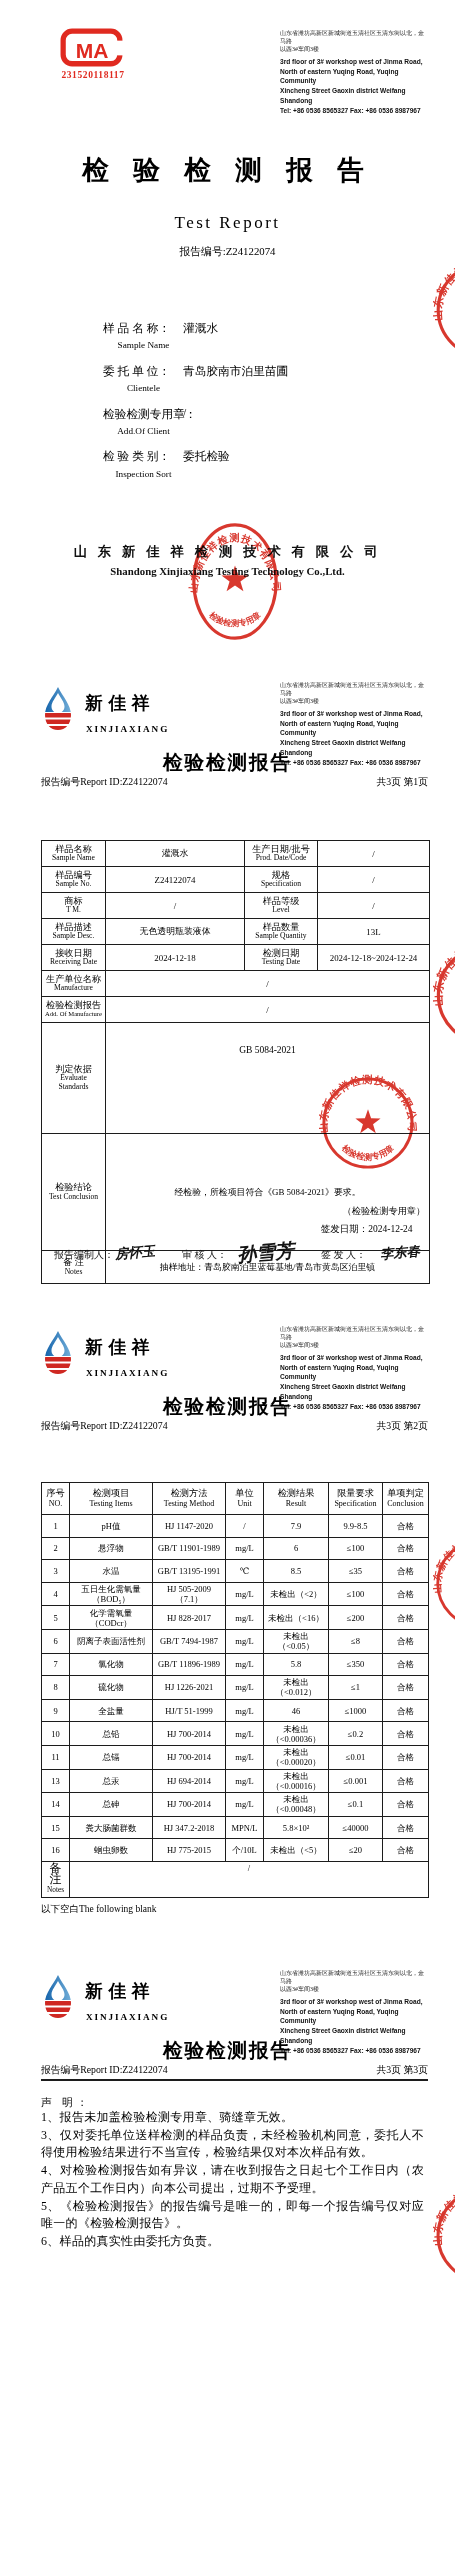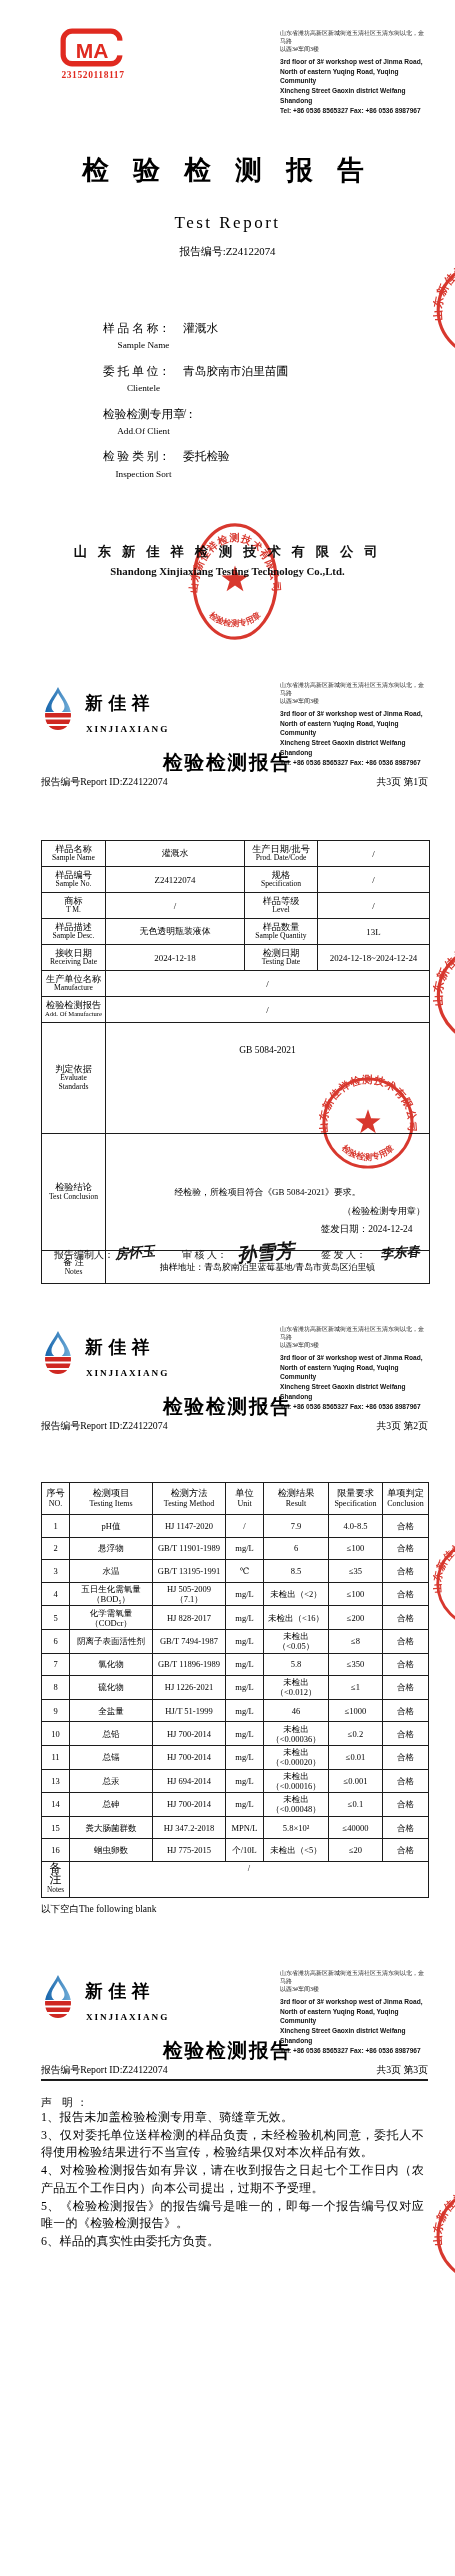--- a/index.html
+++ b/index.html
@@ -403,21 +403,21 @@
       </tr>
     </thead>
     <tbody>
 
         <tr>
           <td>1</td>
           <td>pH值</td>
           <td>HJ 1147-2020</td>
           <td>/</td>
           <td>7.9</td>
-          <td>4.0-8.5</td>
+          <td>9.9-8.5</td>
           <td>合格</td>
         </tr>
 
         <tr>
           <td>2</td>
           <td>悬浮物</td>
           <td>GB/T 11901-1989</td>
           <td>mg/L</td>
           <td>6</td>
           <td>≤100</td>

